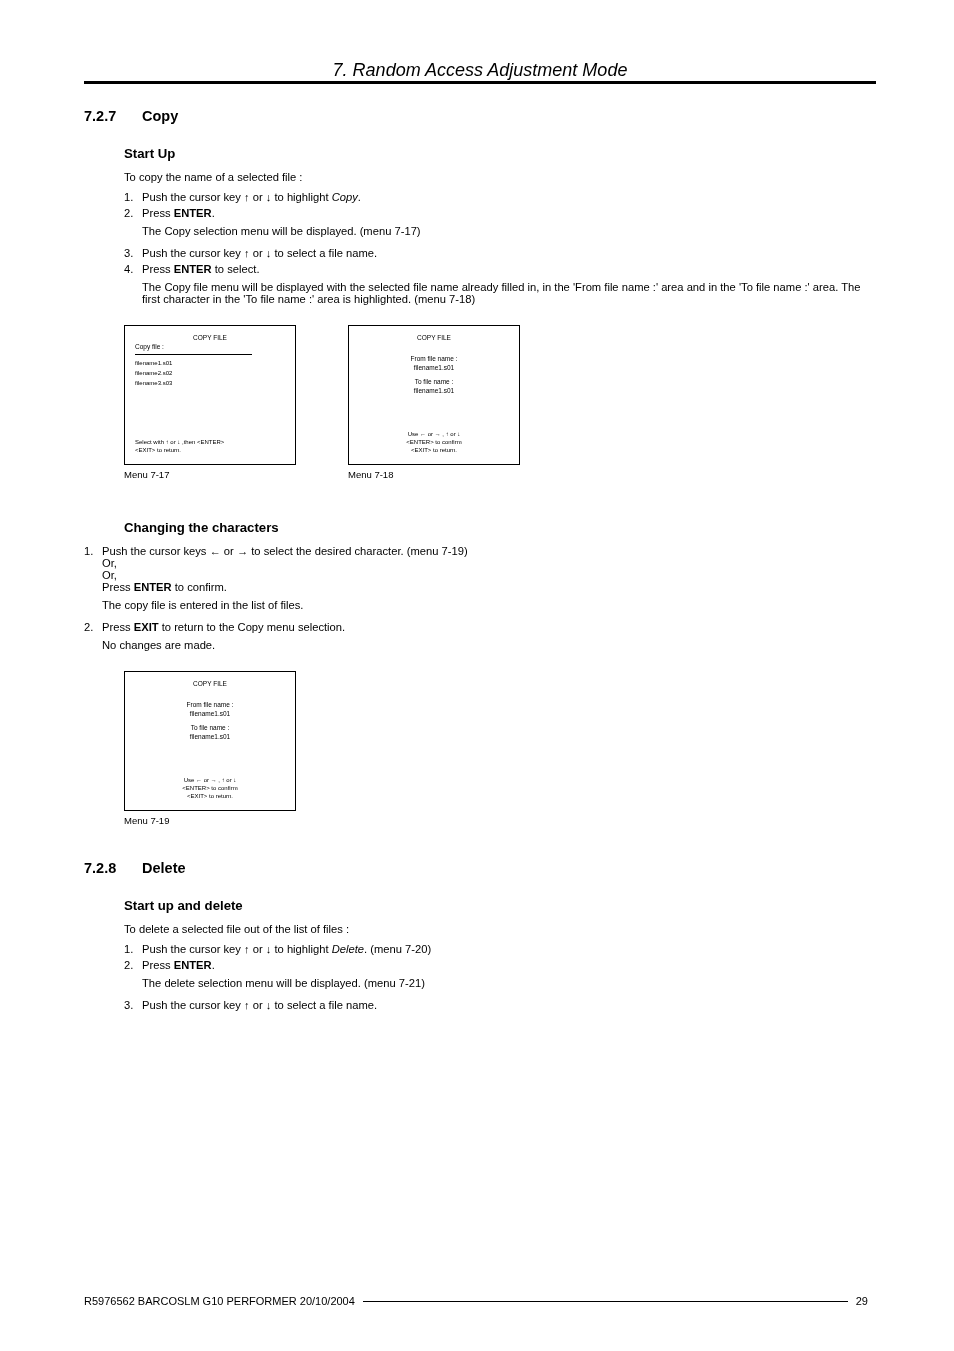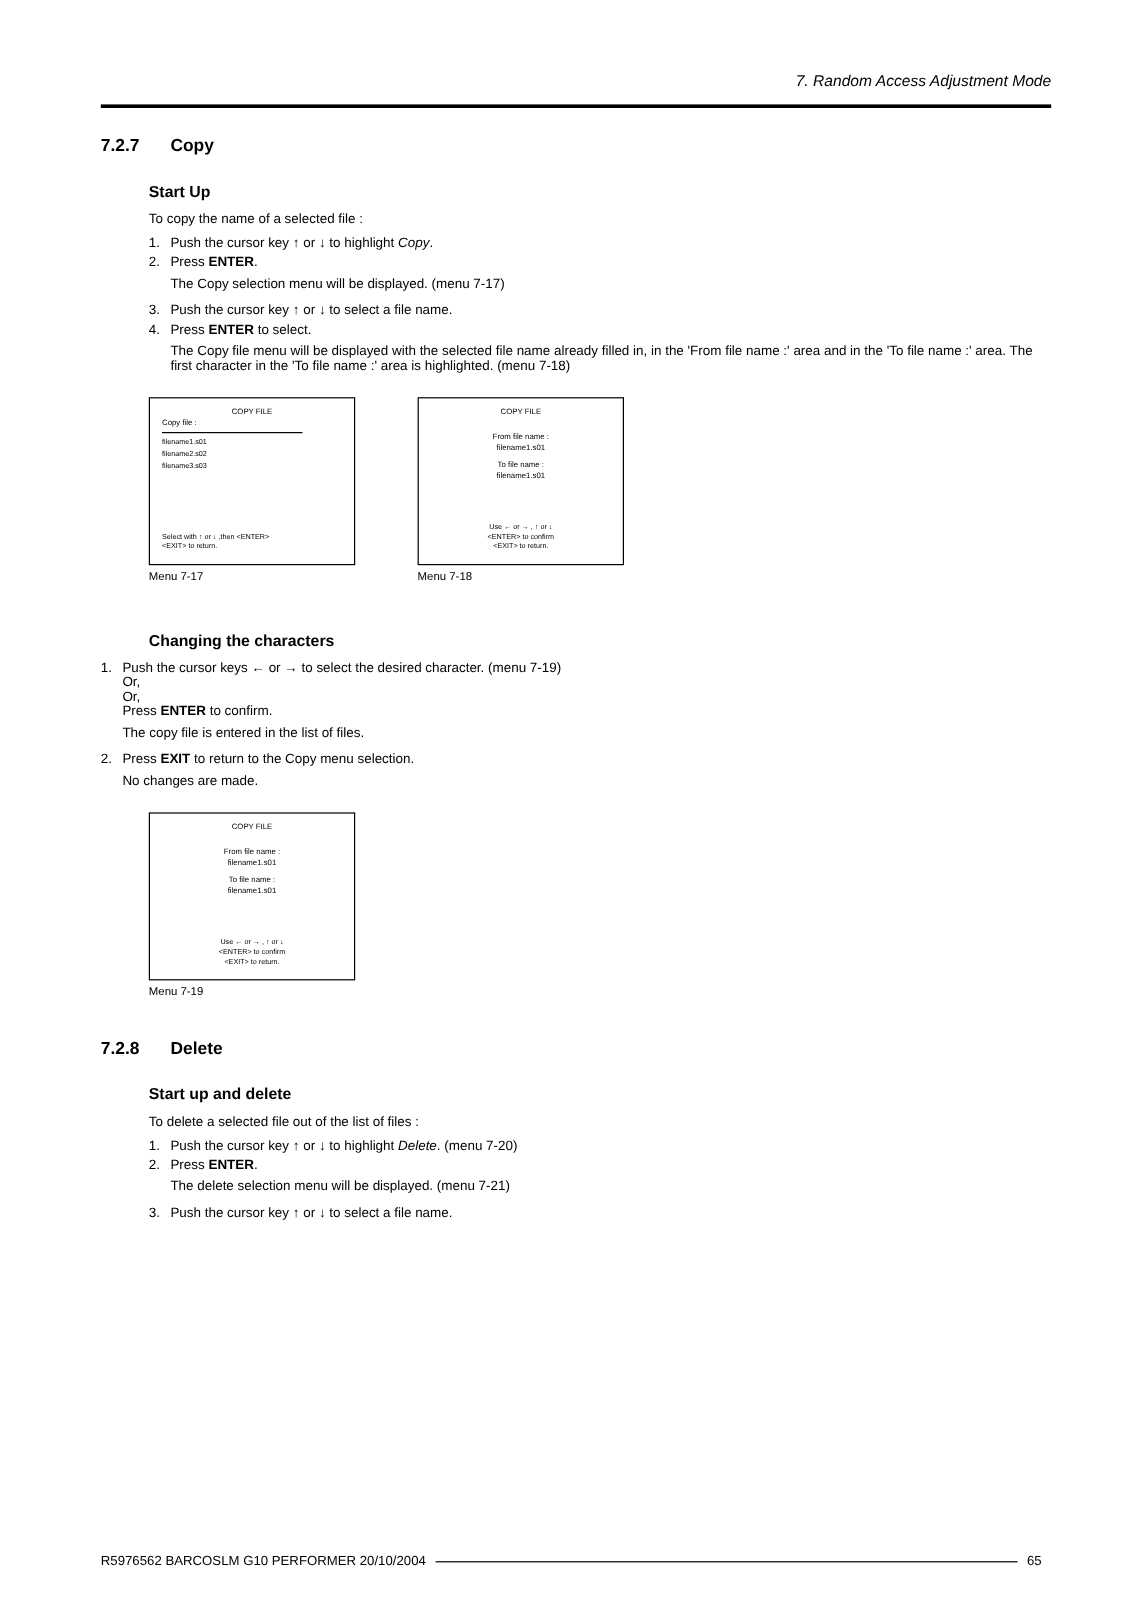--- a/index.html
+++ b/index.html
@@ -1,17 +1,17 @@
 <!DOCTYPE html>
 <html><head>
 <meta charset="utf-8">
 <style>
   html,body{margin:0;padding:0;background:#fff;color:#000;font-family:Arial,Helvetica,sans-serif;}
   .page{width:954px;height:1351px;position:relative;box-sizing:border-box;padding:60px 78px 60px 84px;}
-  .running-head{font-style:italic;font-size:13px;text-align:right;margin-bottom:12px;}
+  .running-head{font-style:italic;font-size:18px;text-align:center;margin-bottom:0;}
   .head-rule{border:0;border-top:3px solid #000;margin:0 0 24px 0;}
   .sec-row{display:flex;align-items:baseline;margin-top:6px;margin-bottom:12px;}
   .sec-num{font-weight:bold;font-size:14.5px;width:58px;flex:none;}
   .sec-title{font-weight:bold;font-size:14.5px;}
   .indented{margin-left:40px;}
   .sub-head{font-weight:bold;font-size:13.2px;margin-top:22px;margin-bottom:10px;}
   .para{font-size:11.2px;margin:4px 0 8px 0;}
   ol.steps{list-style:none;padding:0;margin:0;font-size:11.2px;}
   ol.steps>li{display:flex;margin:4px 0;}
   ol.steps>li>.n{width:18px;flex:none;}
@@ -184,16 +184,16 @@
           <span>Push the cursor key </span><span>↑</span><span> or </span><span>↓</span><span> to select a file name.</span>
         </span>
       </li>
     </ol>
 
   </div>
 
   <div class="footer">
     <span>R5976562   BARCOSLM G10 PERFORMER   20/10/2004</span>
     <span class="line"></span>
-    <span>65</span>
+    <span>29</span>
   </div>
 
 </div>
 
 </body></html>

